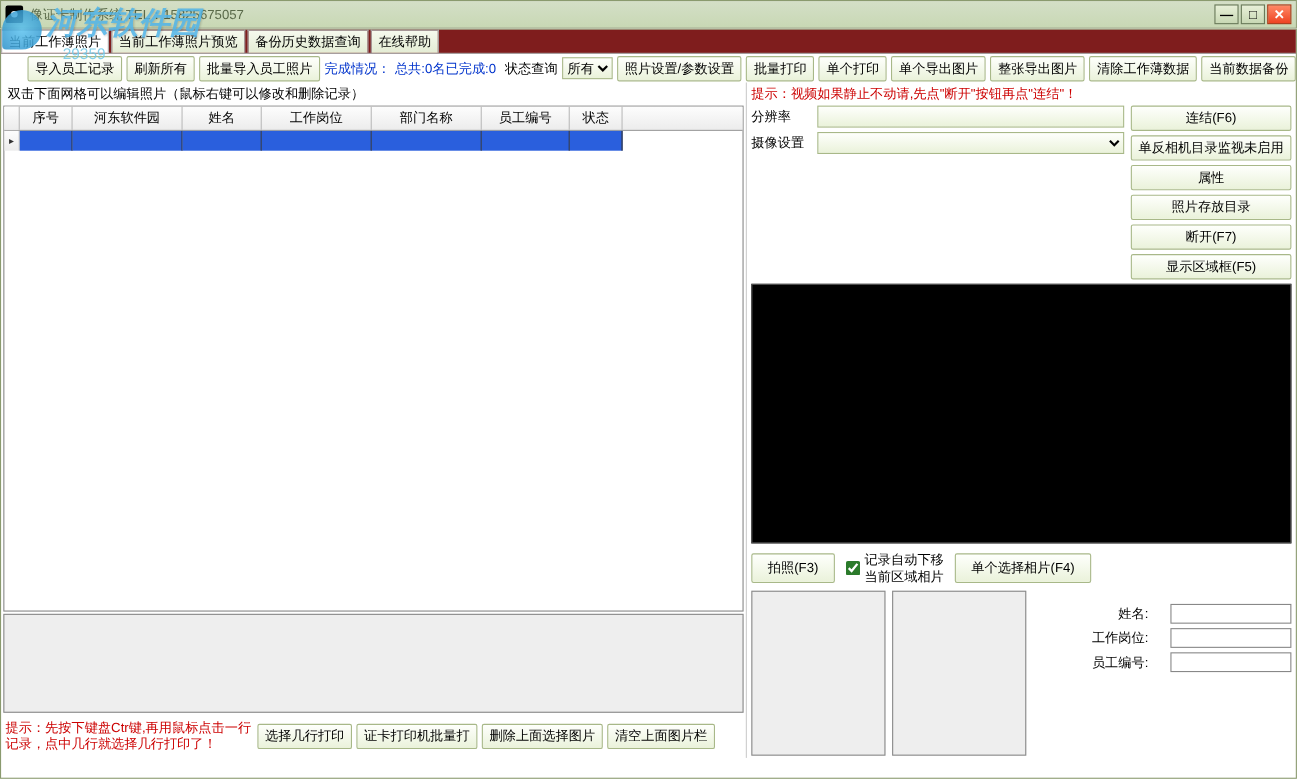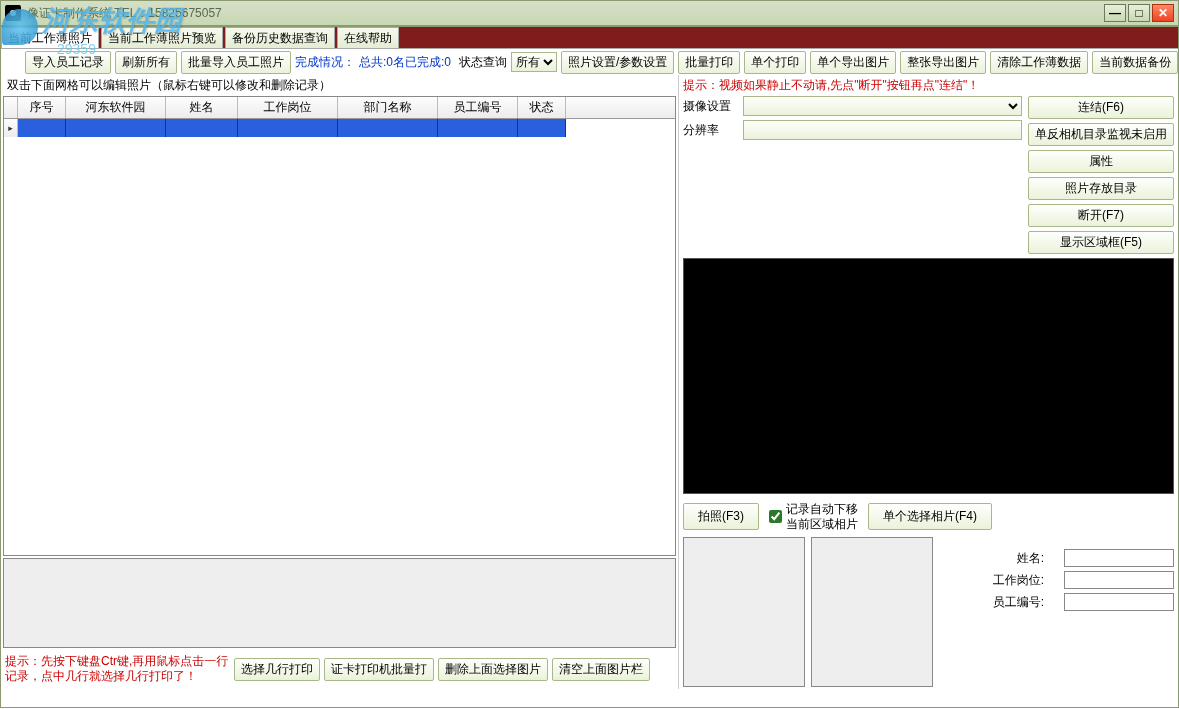--- a/index.html
+++ b/index.html
@@ -182,26 +182,26 @@
         <button class="btn">清空上面图片栏</button>
       </div>
     </div>
 
     <div class="right-panel">
       <div class="right-hint1">提示：视频如果静止不动请,先点"断开"按钮再点"连结"！</div>
 
       <div class="cam-controls">
         <div class="cam-left">
           <div class="cam-row">
+            <label>分辨率</label>
+            <input type="text" style="">
+          </div>
+          <div class="cam-row">
             <label>摄像设置</label>
             <select></select>
-          </div>
-          <div class="cam-row">
-            <label>分辨率</label>
-            <input type="text" style="">
           </div>
         </div>
         <div class="cam-right">
           <div class="cam-right-row">
             <button class="btn wide-btn">连结(F6)</button>
             <button class="btn" style="min-width:140px">单反相机目录监视未启用</button>
           </div>
           <div class="cam-right-row">
             <button class="btn wide-btn">属性</button>
             <button class="btn" style="min-width:140px">照片存放目录</button>

